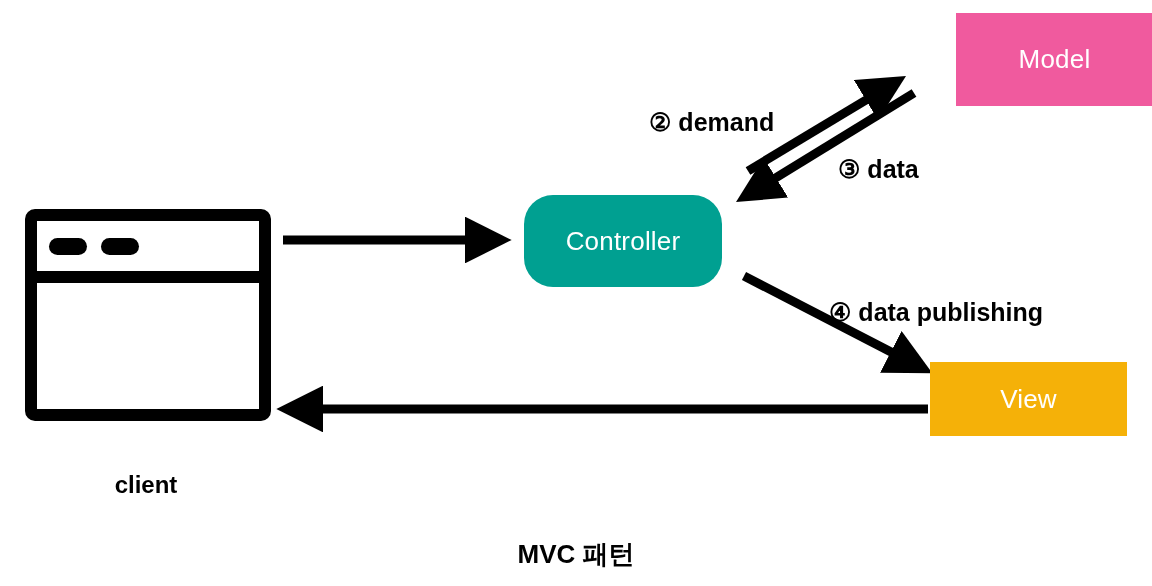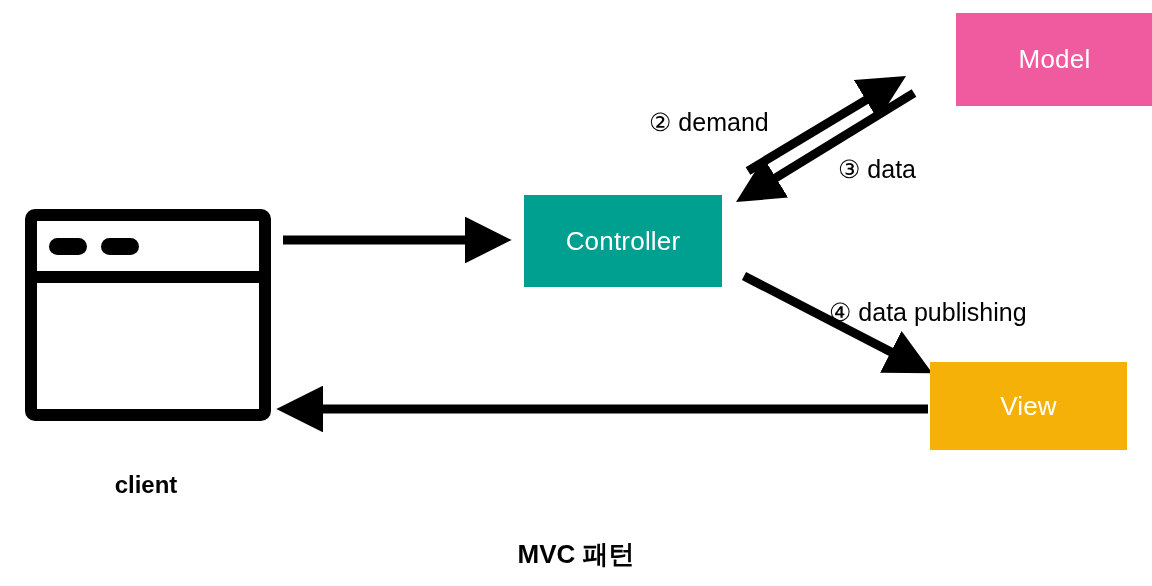--- a/index.html
+++ b/index.html
@@ -41,32 +41,33 @@
     left: 930px;
     top: 13px;
     width: 197px;
     height: 93px;
   }
   #node-controller {
     left: 524px;
     top: 195px;
     width: 198px;
     height: 92px;
+    border-radius: 29px;
   }
   #node-view {
     left: 930px;
     top: 362px;
     width: 197px;
-    height: 88px;
+    height: 74px;
   }
   .edge-label {
     position: absolute;
     color: #000000;
     font-size: 25px;
-    font-weight: normal;
+    font-weight: bold;
     white-space: nowrap;
     font-family: "Liberation Sans", sans-serif;
   }
   #label-request   { left: 303px; top: 183px; }
   #label-demand    { left: 649px; top: 108px; }
   #label-data      { left: 838px; top: 155px; }
   #label-publishing{ left: 829px; top: 298px; }
   #label-response  { left: 304px; top: 360px; }
   #label-client {
     position: absolute;

